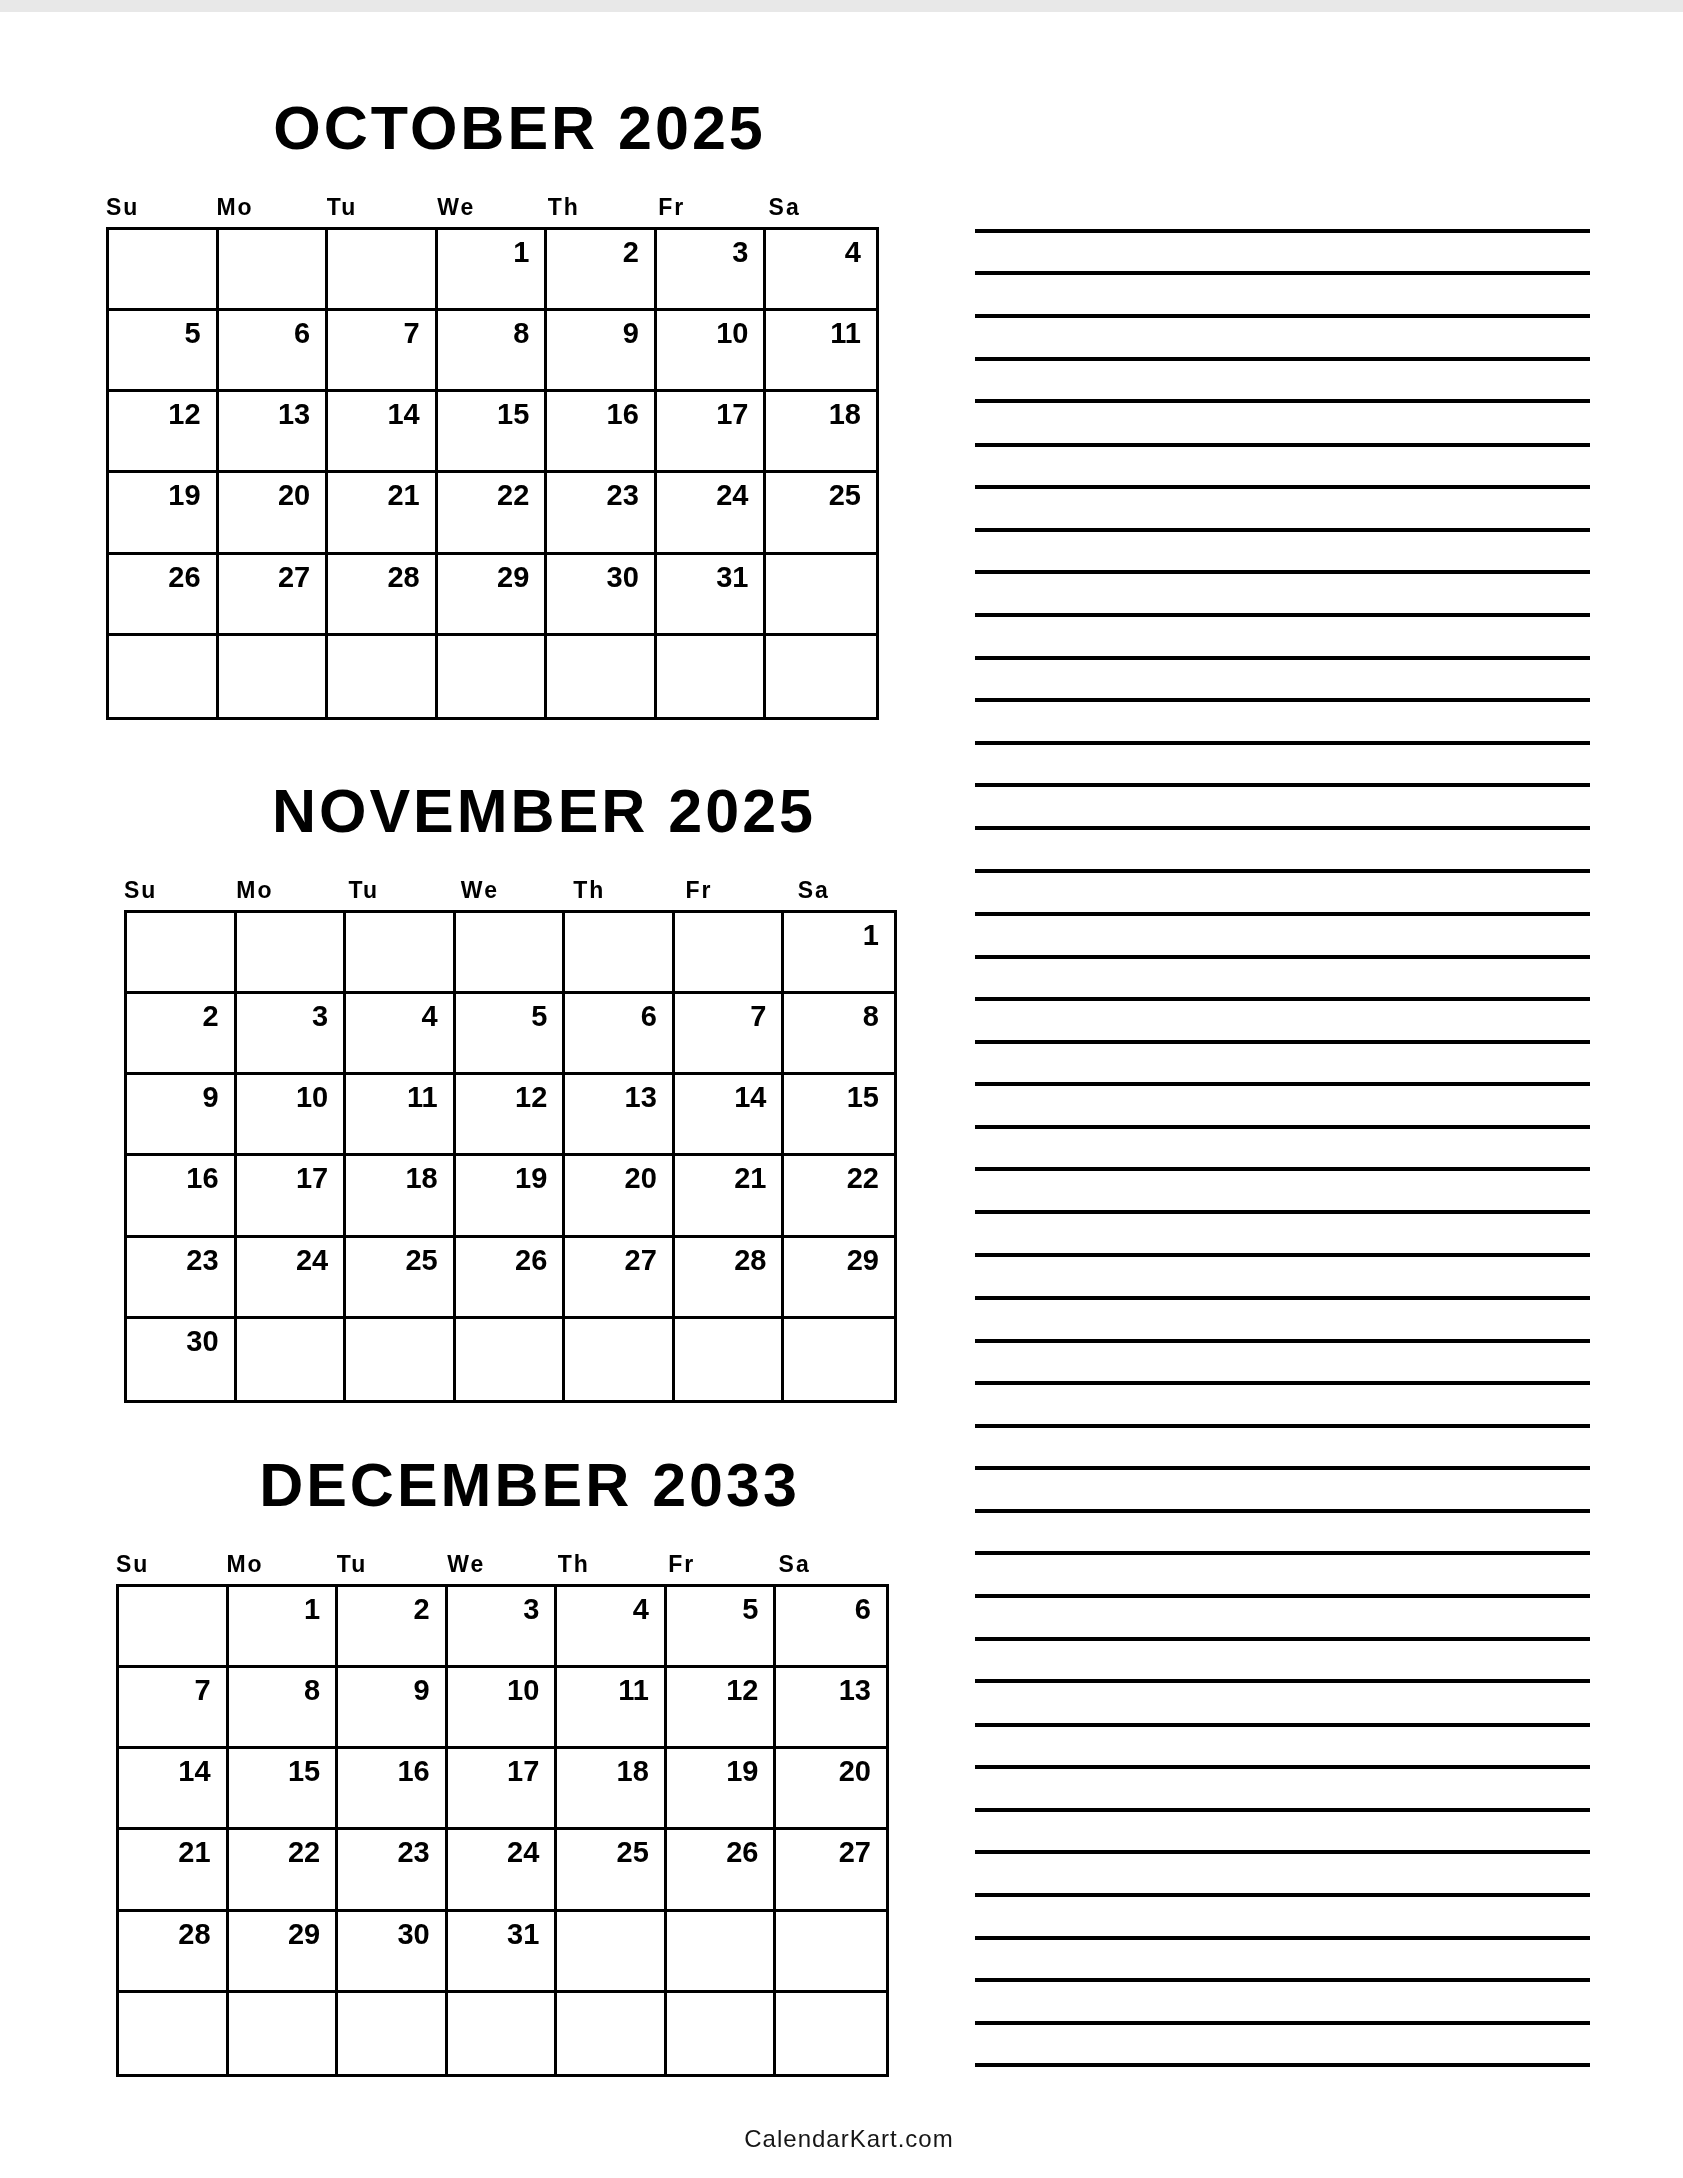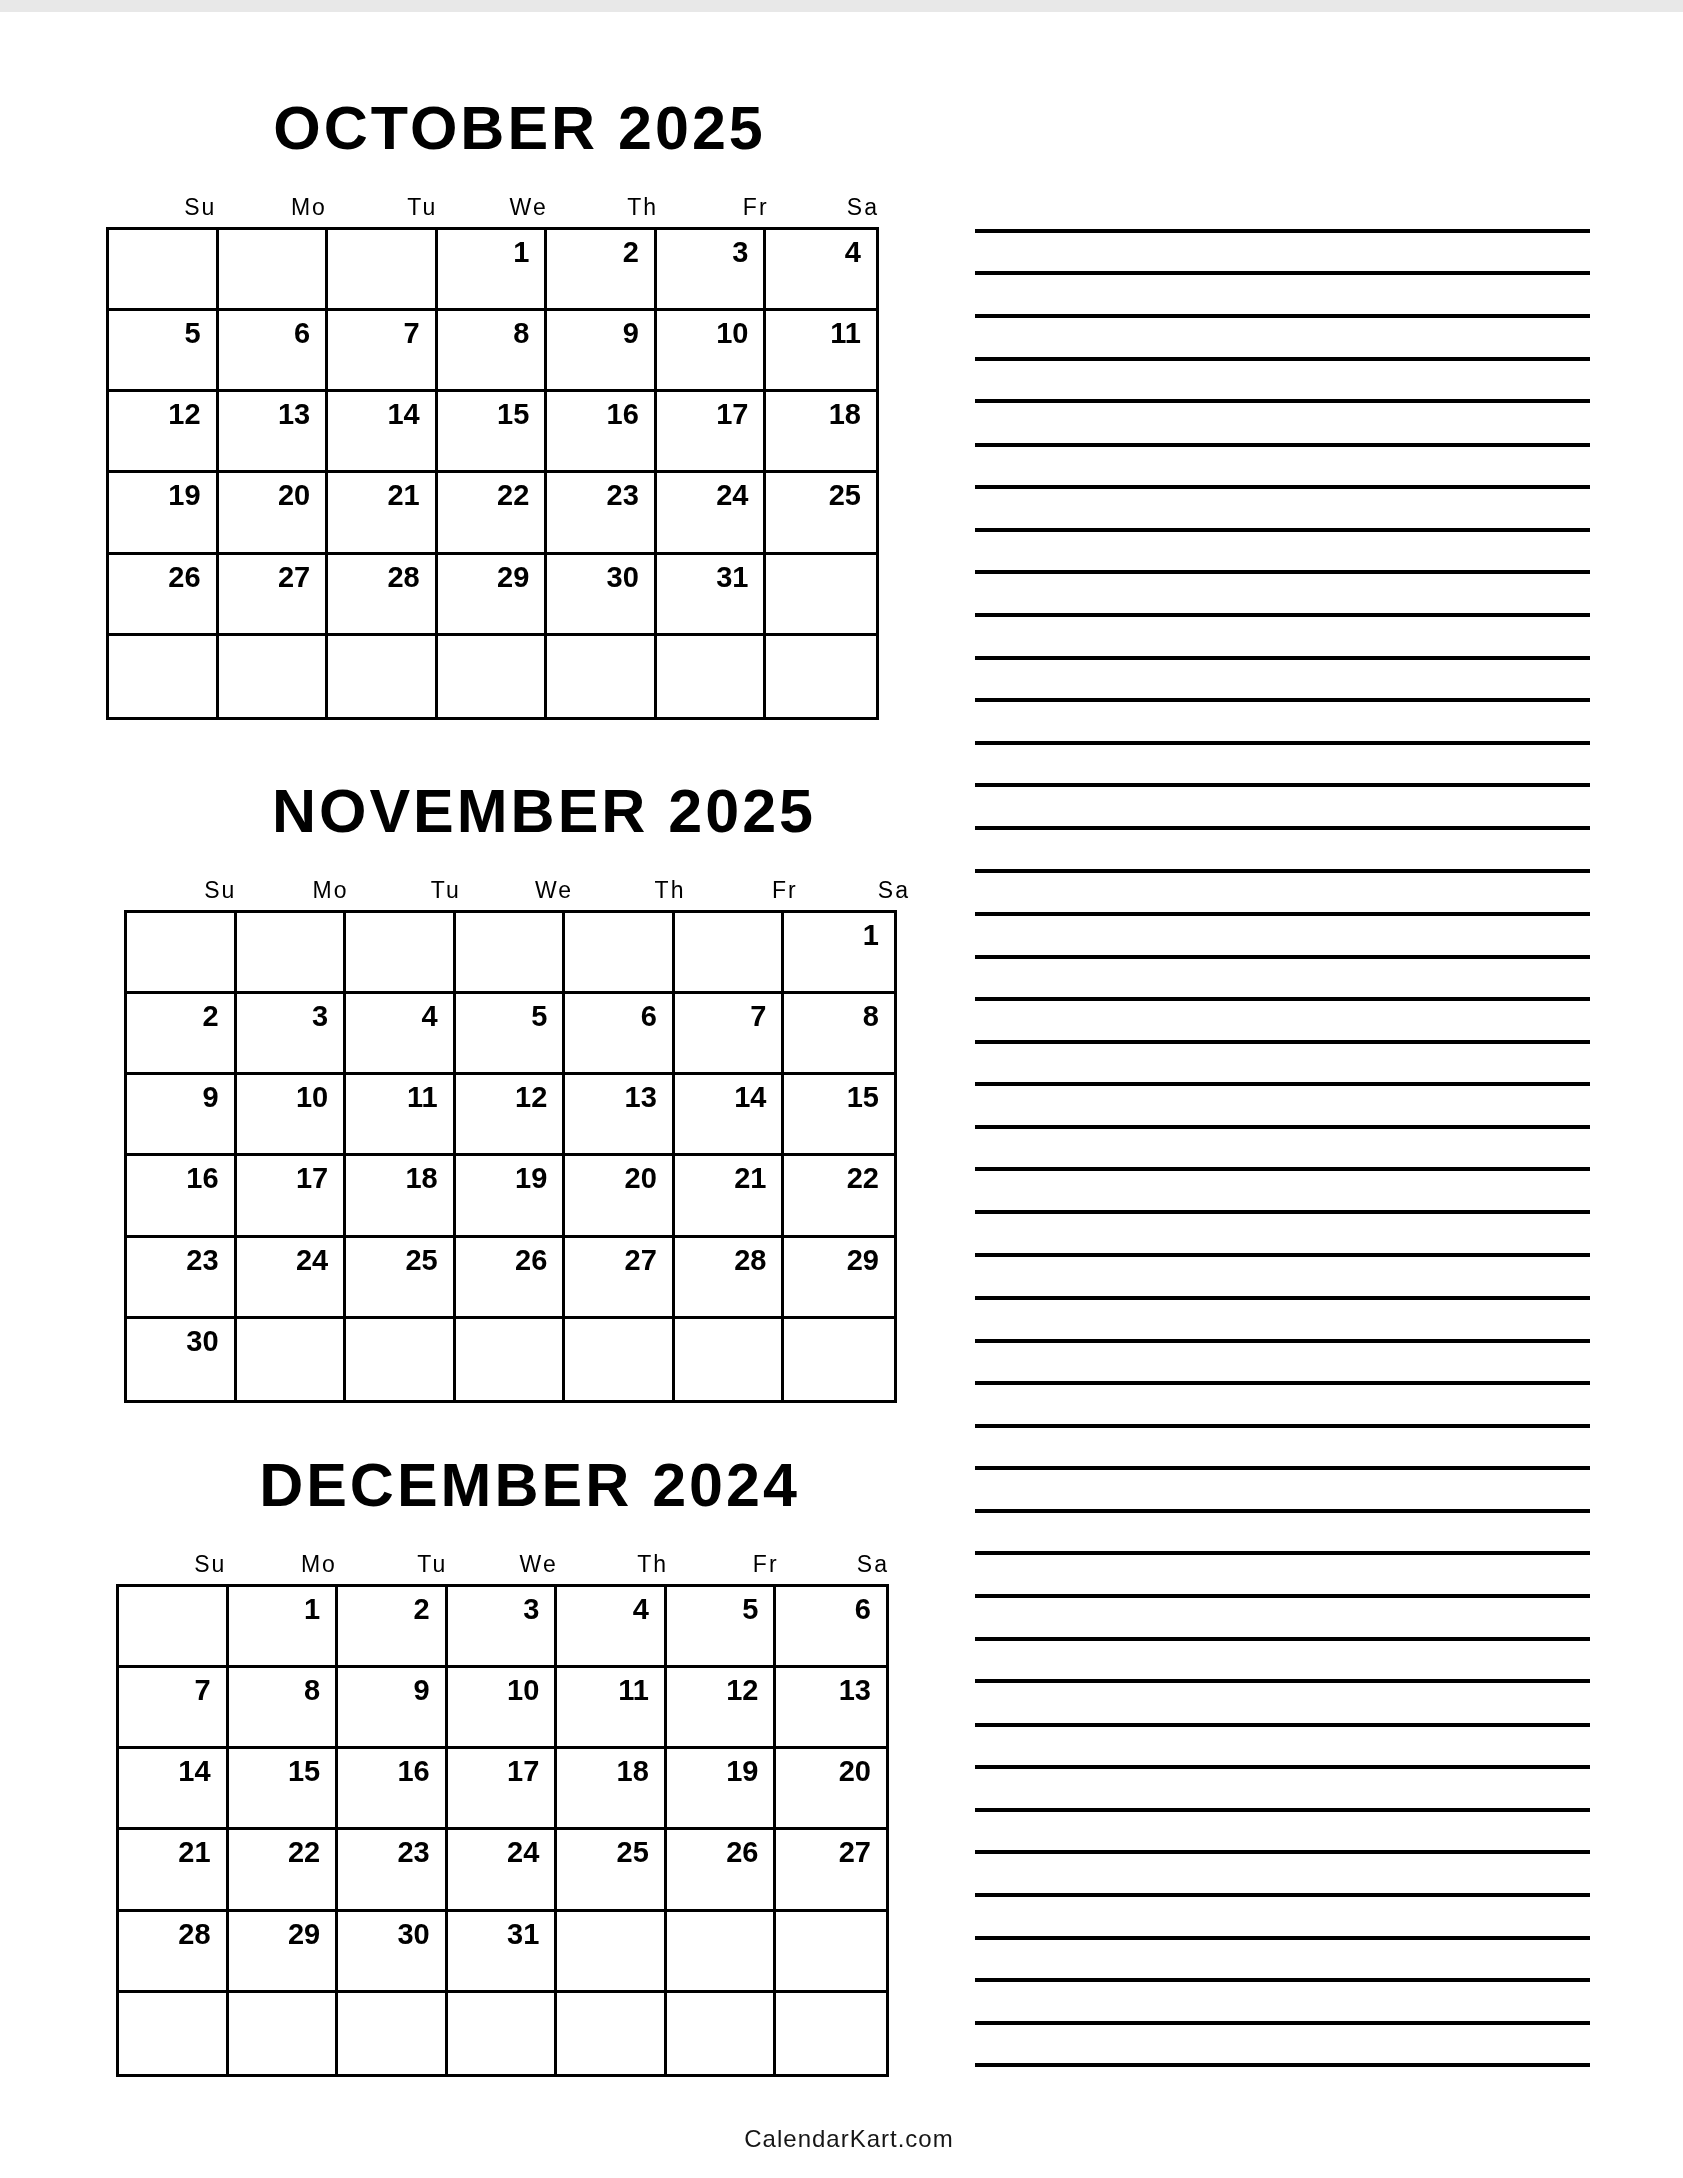--- a/index.html
+++ b/index.html
@@ -17,21 +17,21 @@
     position:absolute;left:0;top:29px;width:100%;
     text-align:center;font-weight:bold;font-size:61px;line-height:61px;
     letter-spacing:3px;white-space:nowrap;
     transform:translateX(27px);
   }
   .weekday-row{
     position:absolute;left:0;top:124px;width:100%;height:28px;
     display:grid;grid-template-columns:repeat(7,1fr);
   }
   .weekday{
-    text-align:right;font-weight:normal;font-size:23px;line-height:28px;
+    text-align:left;font-weight:bold;font-size:23px;line-height:28px;
     letter-spacing:2px;
   }
   .calendar-grid{
     position:absolute;left:0;top:158px;width:773px;height:493px;
     border:3px solid #000;box-sizing:border-box;
     display:grid;grid-template-columns:repeat(7,1fr);grid-template-rows:repeat(6,1fr);
     background:#fff;
   }
   .cell{
     border-right:3px solid #000;border-bottom:3px solid #000;
@@ -163,21 +163,21 @@
           <div class="cell last-row"></div>
           <div class="cell last-row"></div>
           <div class="cell last-row"></div>
           <div class="cell last-row"></div>
           <div class="cell last-row"></div>
           <div class="cell last-col last-row"></div>
         </div>
   </section>
 
   <section class="month" style="left: 116px; top: 1414px;">
-    <div class="month-title">DECEMBER 2024</div>
+    <div class="month-title">DECEMBER 2033</div>
     <div class="weekday-row">
           <span class="weekday">Su</span>
           <span class="weekday">Mo</span>
           <span class="weekday">Tu</span>
           <span class="weekday">We</span>
           <span class="weekday">Th</span>
           <span class="weekday">Fr</span>
           <span class="weekday">Sa</span>
         </div>
     <div class="calendar-grid">

